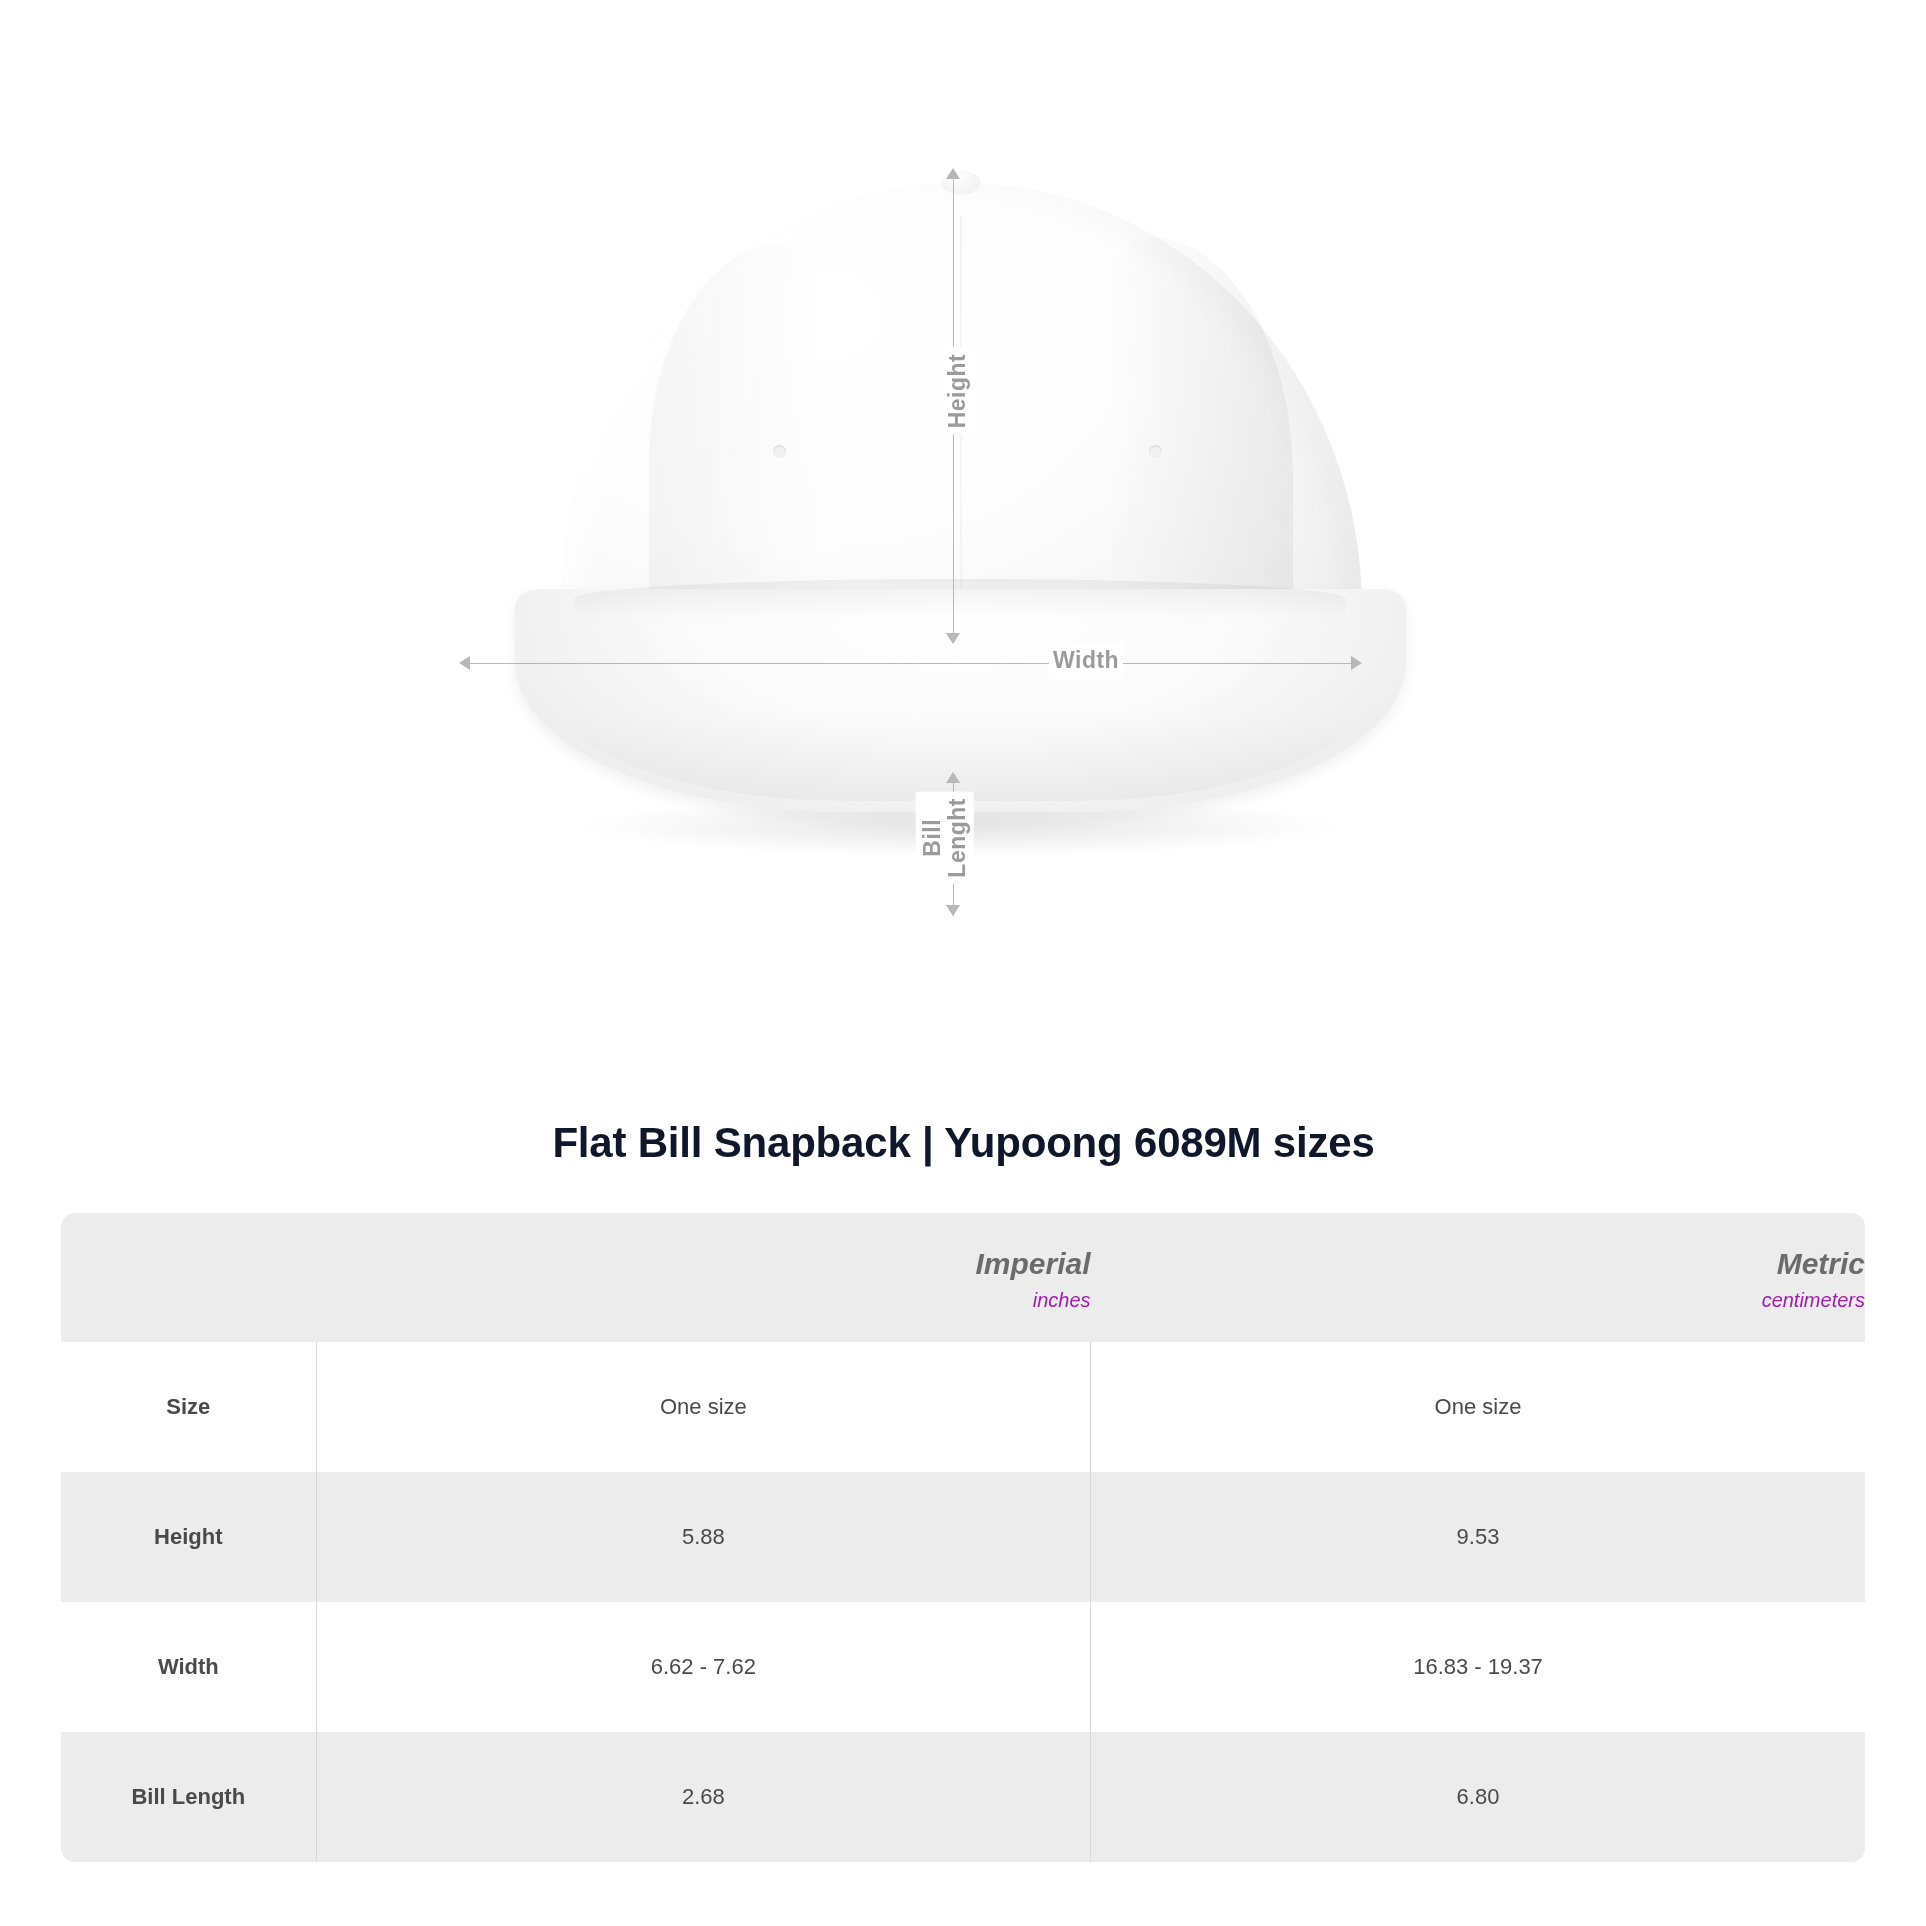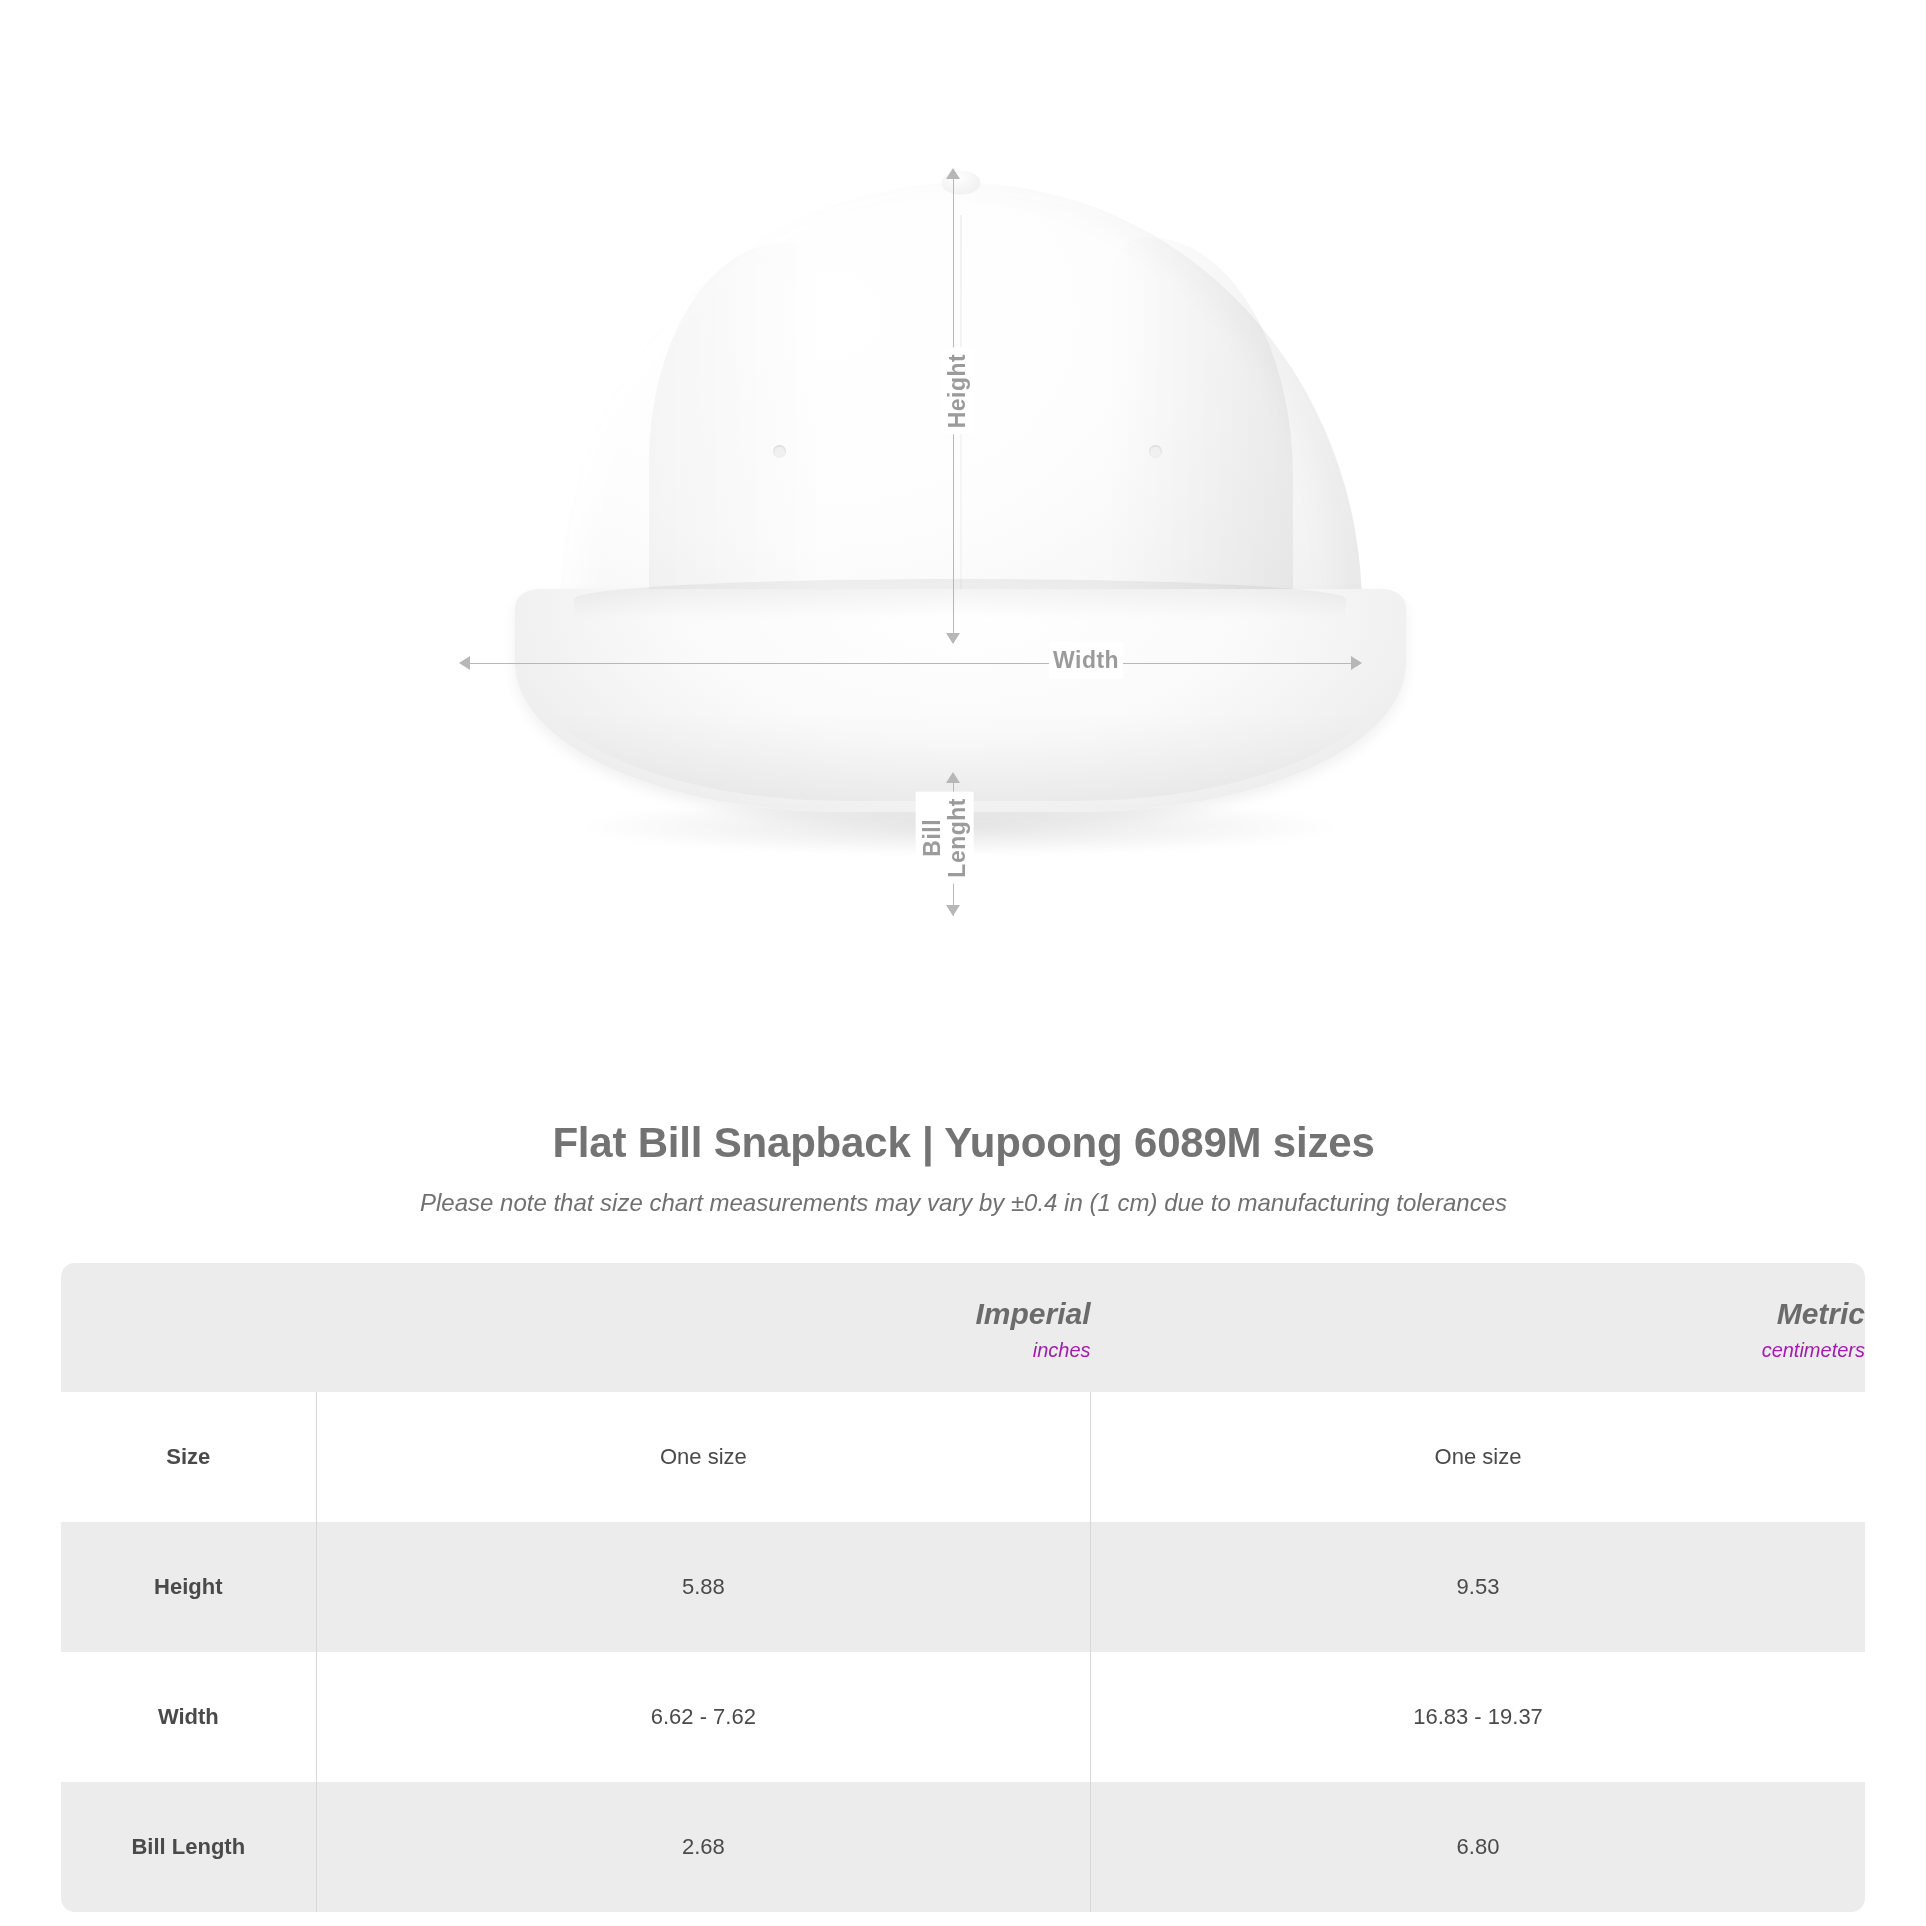--- a/index.html
+++ b/index.html
@@ -189,21 +189,21 @@
   }
 
   
   .titles {
     text-align: center;
     margin-top: 50px;
   }
   .chart-title {
     font-size: 42px;
     font-weight: bold;
-    color: #737373;
+    color: #0f172a;
     margin: 10px;
     letter-spacing: -0.2px;
   }
   .chart-note {
     font-size: 24px;
     font-style: italic;
     color: #707070;
     margin-top: 22px;
   }
 
@@ -308,21 +308,20 @@
     <div class="arrow arrow-up" style="left:946px; top:772px;"></div>
     <div class="arrow arrow-down" style="left:946px; top:905px;"></div>
     <div class="guide-label vertical" style="left:916px; top:792px; transform: rotate(180deg);">
       <span>Bill</span><br>
       <span>Lenght</span>
     </div>
   </div>
 
   <div class="titles">
     <h1 class="chart-title">Flat Bill Snapback | Yupoong 6089M sizes</h1>
-    <div class="chart-note">Please note that size chart measurements may vary by ±0.4 in (1 cm) due to manufacturing tolerances</div>
   </div>
 
   <div class="table-wrap">
     <table class="size-table">
       <colgroup>
         <col class="c-label">
         <col class="c-imp">
         <col class="c-met">
       </colgroup>
       <thead>

